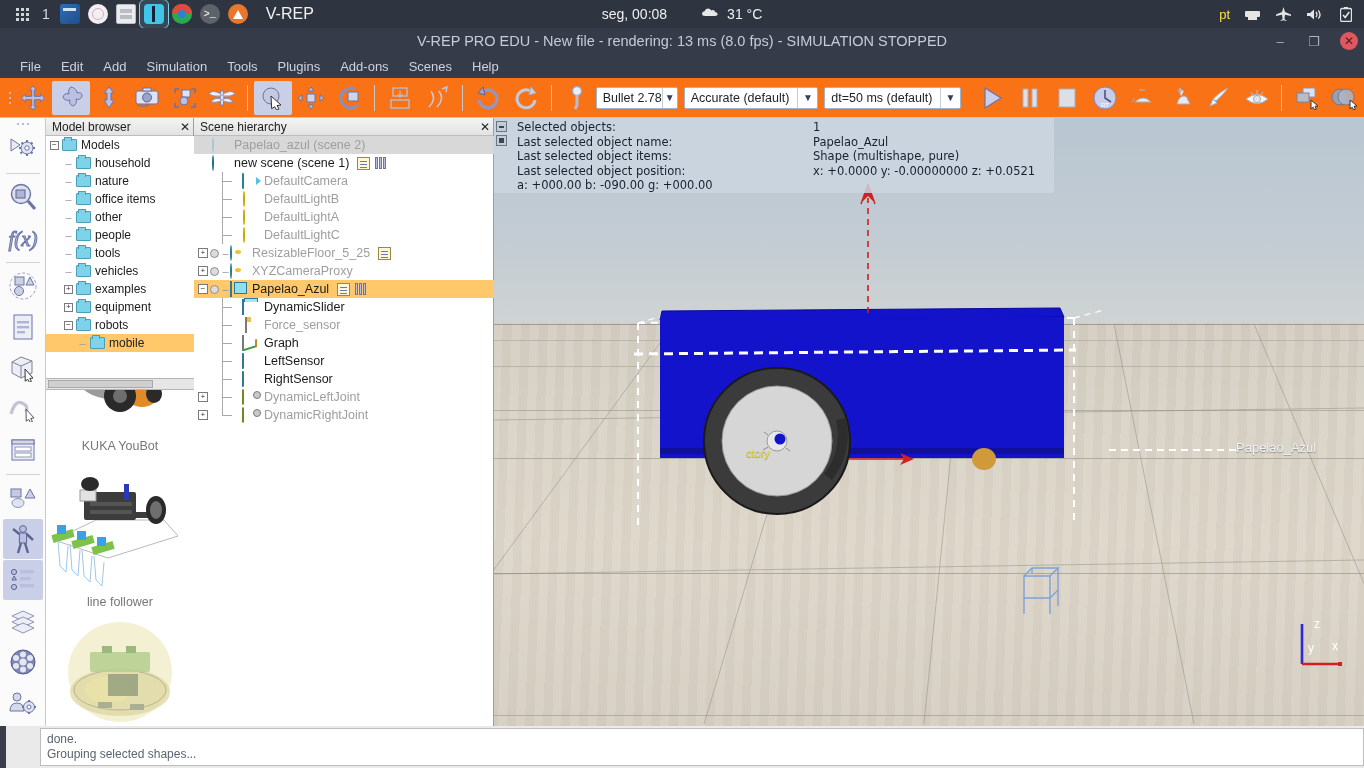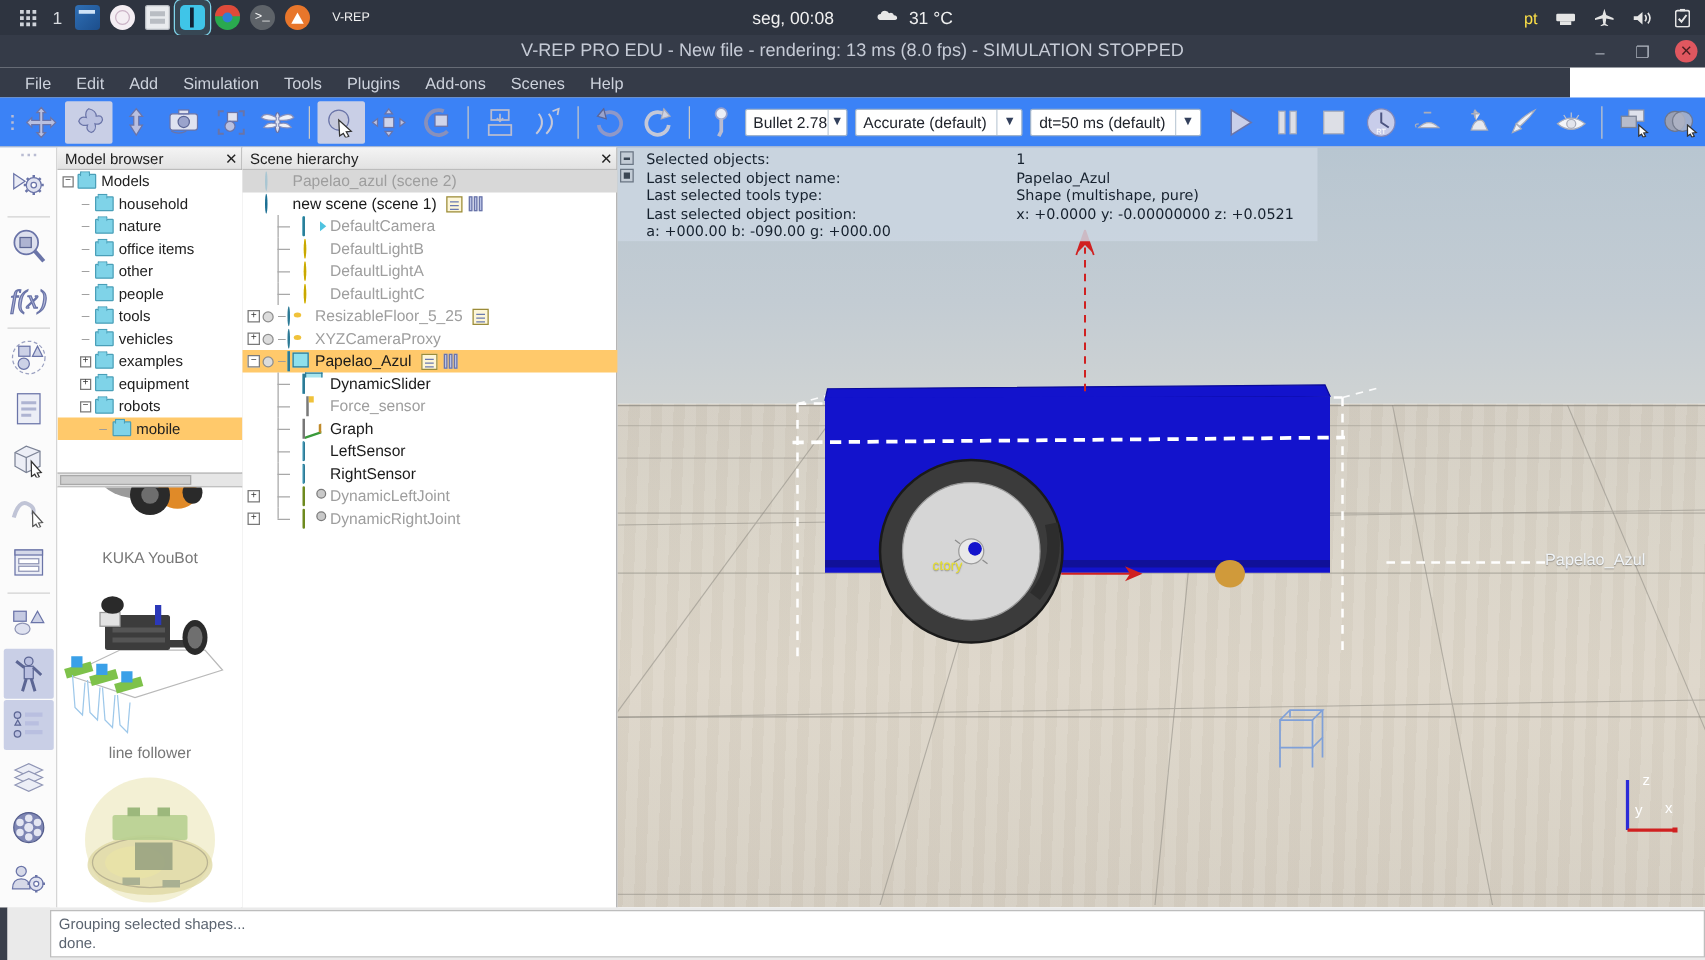--- a/index.html
+++ b/index.html
@@ -38,21 +38,21 @@
   .ai-chrome:before{content:"";position:absolute;left:0;top:0;width:20px;height:9px;
                background:#e04a3a;border-radius:10px 10px 0 0;}
   .ai-chrome:after{content:"";position:absolute;left:6px;top:6px;width:8px;height:8px;
                background:#2f7fd4;border-radius:50%;}
   .ai-term { background:#5e6369; border-radius:50%; color:#fff; font-size:10px;
              display:flex;align-items:center;justify-content:center;font-family:"Liberation Mono",monospace;}
   .ai-vlc { background:#e8762b; border-radius:50%; }
   .ai-vlc:after{content:"";position:absolute;left:5px;top:6px;width:0;height:0;
             border-left:5px solid transparent;border-right:5px solid transparent;border-bottom:9px solid #fff;}
   .sel-box { outline: 1px solid #7fd4ea; border-radius: 5px; background: rgba(127,212,234,0.12); }
-  .sys-appname { margin-left: 14px; font-size: 10px; color: #f0f0f0; text-align: right; }
+  .sys-appname { margin-left: 14px; font-size: 16px; color: #f0f0f0; text-align: right; }
   .sys-center { position:absolute; left:0; right:0; display:flex; justify-content:center;
                 align-items:center; gap: 34px; height:28px; pointer-events:none;}
   .sys-clock { font-size: 14px; color: #f0f0f0; }
   .sys-weather { font-size: 14px; color: #f0f0f0; display:flex; align-items:center; gap:6px; }
   .sys-right { position:absolute; right: 10px; display: flex; align-items: center; gap: 14px; }
   .sys-right .lang { font-size: 13px; color: #fde047; }
   .sys-ico { width: 17px; height: 15px; display:flex; align-items:center; justify-content:center; }
 
   
   .win-title {
@@ -62,30 +62,30 @@
   }
   .win-btns { position: absolute; right: 6px; top: 0; height: 26px;
               display: flex; align-items: center; gap: 18px; }
   .win-btn { width: 16px; height: 16px; display:flex; align-items:center;
              justify-content:center; color:#aeb4be; font-size: 13px; cursor: default;}
   .win-close { width:18px; height:18px; border-radius:50%; background:#e0575f; color:#4a1d20;
                display:flex;align-items:center;justify-content:center;font-size:12px;}
 
   
   .menubar {
-    position: absolute; left:0; top: 54px; width: 1256px; height: 24px;
+    position: absolute; left:0; top: 54px; width: 1364px; height: 24px;
     background: #353b48; display: flex; align-items: center; padding-left: 10px;
     gap: 0px; font-size: 13px; color: #cdd2dc;
   }
   .menu-item { padding: 2px 10px; cursor: default; }
 
   
   .toolbar {
     position: absolute; left: 0; top: 78px; width: 1364px; height: 40px;
-    background: #3b82f6; border-bottom: 1px solid #c9c9c9;
+    background: #f97316; border-bottom: 1px solid #c9c9c9;
     display: flex; align-items: center; padding-left: 5px; gap: 0px;
   }
   .tb-handle { width: 10px; height: 30px; display:flex; flex-direction:column;
                justify-content:center; align-items:center; gap:3px; }
   .tb-handle i { width: 2px; height: 2px; background: #b9bcd2; display:block; }
   .tbtn { width: 40px; height: 34px; display:flex; align-items:center; justify-content:center;
           border-radius: 2px; }
   .tbtn.active { background: #c9cfe6; }
   .tb-sep { width: 1px; height: 26px; background: #c8c8c8; margin: 0 6px; }
   .combo {
@@ -1092,35 +1092,35 @@
         <span class="chk dash" style="top:3px"></span>
         <span class="lbl">Selected objects:</span>
         <span>1</span>
       </div>
       <div class="row">
         <span class="chk filled" style="top:17px"></span>
         <span class="lbl">Last selected object name:</span>
         <span>Papelao_Azul</span>
       </div>
       <div class="row">
-        <span class="lbl">Last selected tools type:</span>
+        <span class="lbl">Last selected object items:</span>
         <span>Shape (multishape, pure)</span>
       </div>
       <div class="row">
         <span class="lbl">Last selected object position:</span>
         <span>x: +0.0000   y: -0.00000000   z: +0.0521</span>
       </div>
       <div class="row">
         <span>a: +000.00   b: -090.00   g: +000.00</span>
       </div>
     </div>
   </div>
 
   <div class="statusbar">
     <div class="sb-left"></div>
     <div class="sb-gap"></div>
     <div class="sb-text">
+      <div>done.</div>
       <div>Grouping selected shapes...</div>
-      <div>done.</div>
     </div>
   </div>
 
 </div>
 
 </body></html>

